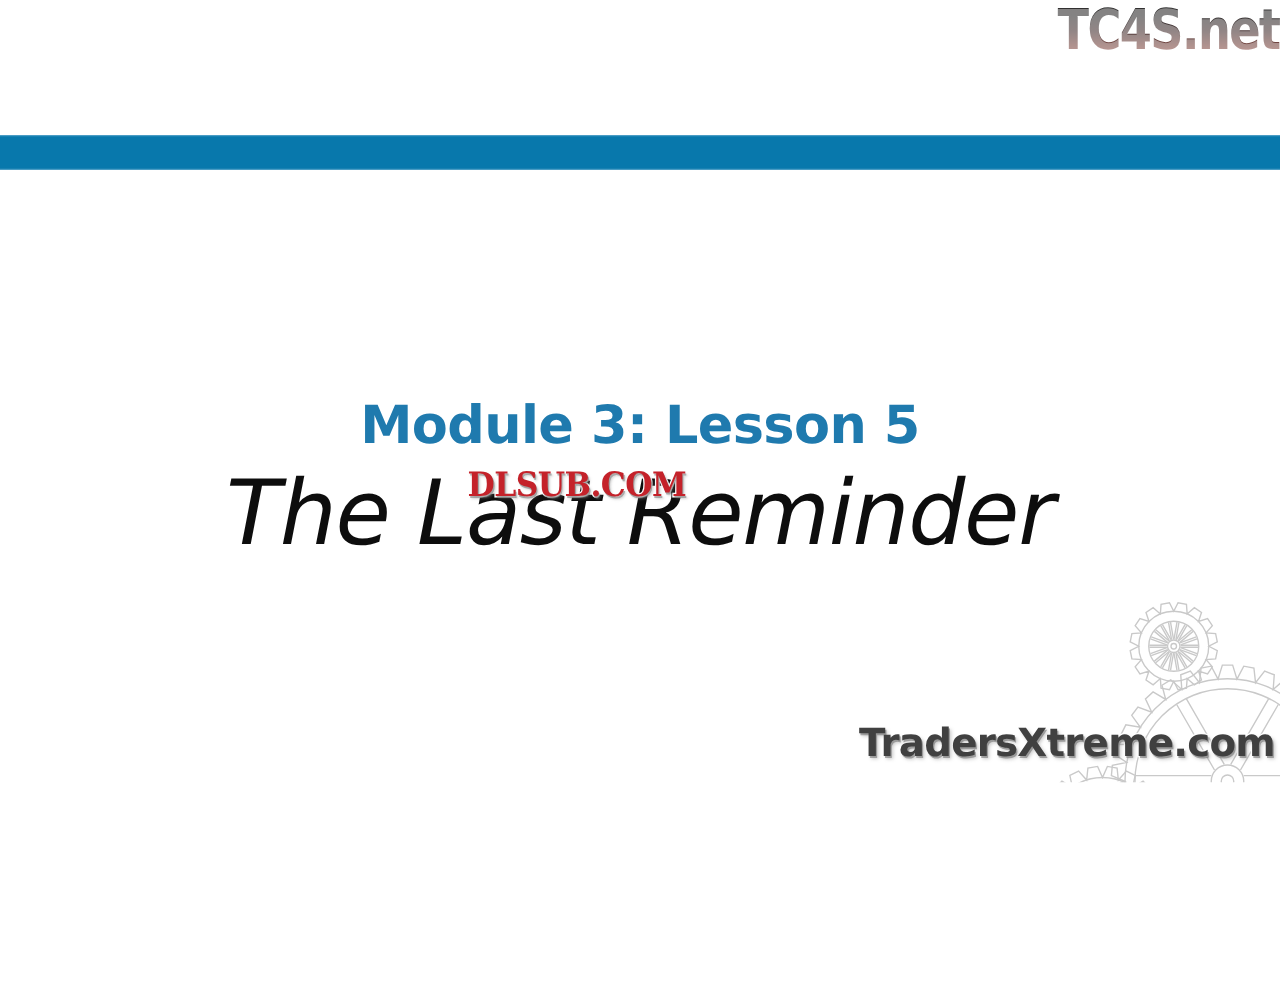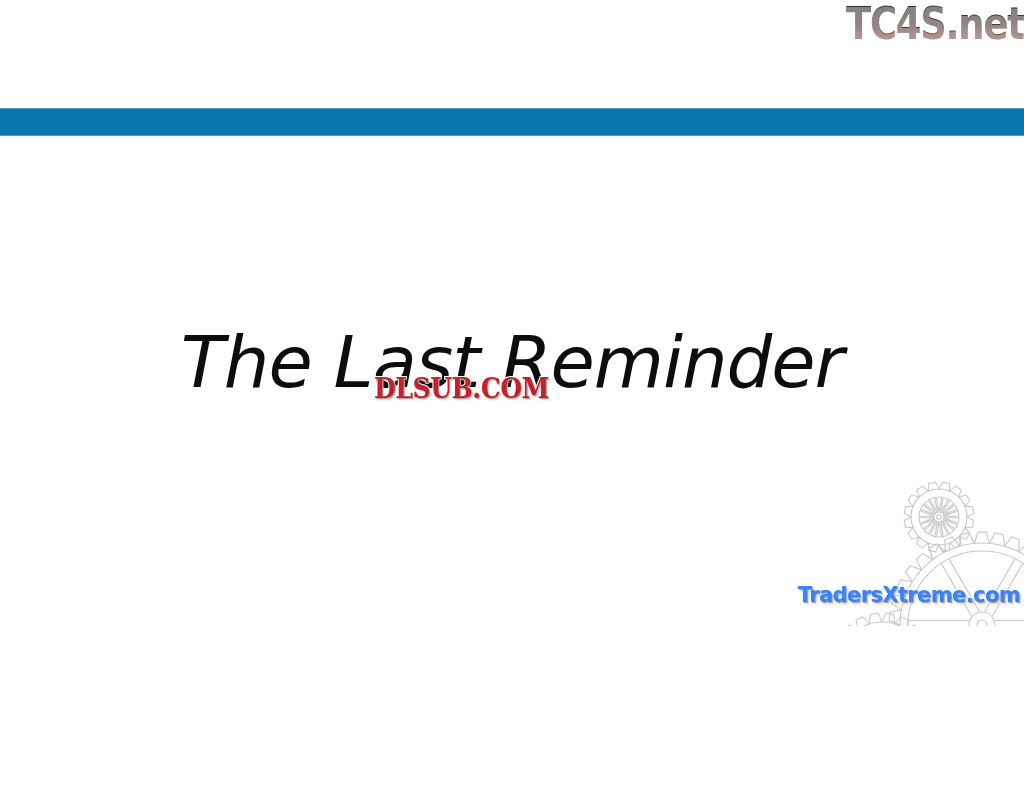--- a/index.html
+++ b/index.html
@@ -115,42 +115,43 @@
     pointer-events: none;
   }
 
   
   #tx-logo {
     position: absolute;
     right: 4px;
     bottom: 14px;
     font-family: "DejaVu Sans", sans-serif;
     font-weight: 700;
-    font-size: 21px;
+    font-size: 31px;
     line-height: 34px;
     letter-spacing: -0.6px;
-    color: #3b82f6;
+    color: #404040;
     white-space: nowrap;
     -webkit-text-stroke: 2px #ffffff;
     paint-order: stroke fill;
     text-shadow:
        1px 1px 0 rgba(110,110,110,0.55),
        2px 2px 3px rgba(120,120,120,0.4);
   }
 </style>
 </head>
 <body>
 
 <div id="slide">
 
   <div id="tc4s-logo">TC4S.net</div>
 
   <div id="blue-band"></div>
 
   <div id="heading-block">
+    <div id="subtitle">Module 3: Lesson 5</div>
     <div id="main-title">The Last Reminder</div>
   </div>
 
   <div id="dlsub-watermark">DLSUB.COM</div>
 
   <div id="gears">
     <svg width="190" height="240" viewBox="0 0 190 240">
       <g fill="none" stroke="#c9c9c9" stroke-width="1.1">
 
         <g transform="translate(105,52)">

